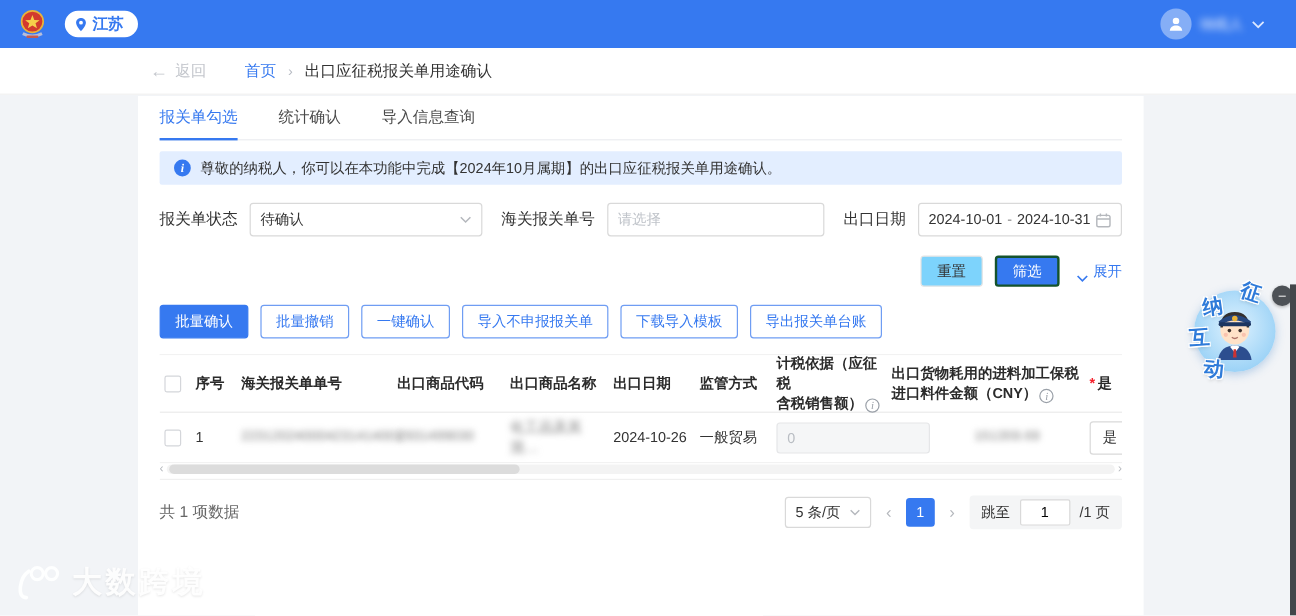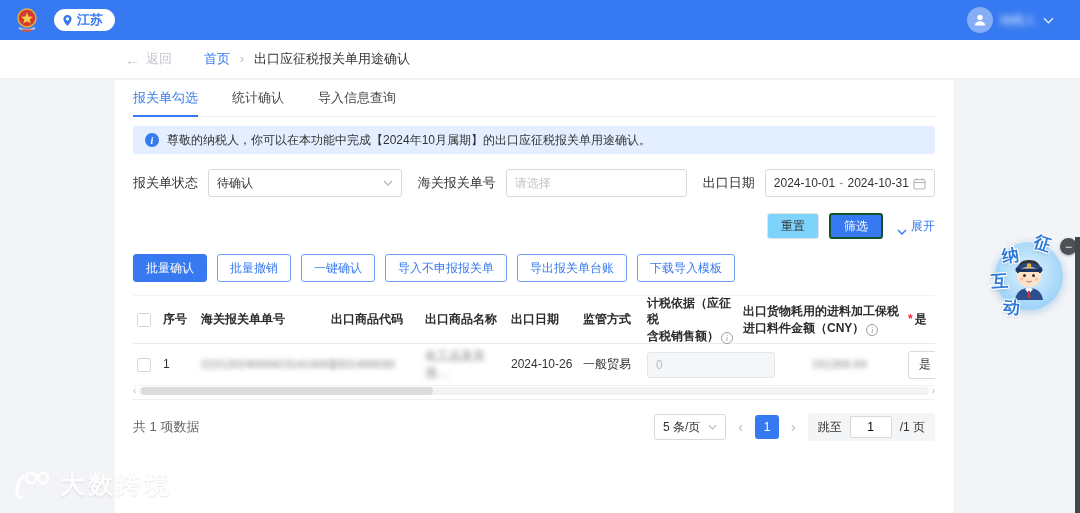--- a/index.html
+++ b/index.html
@@ -200,22 +200,22 @@
         </svg>
       <span>展开</span>
     </span>
   </div>
 
   <div class="actions">
     <button class="abtn primary">批量确认</button>
     <button class="abtn">批量撤销</button>
     <button class="abtn">一键确认</button>
     <button class="abtn">导入不申报报关单</button>
+    <button class="abtn">下载导入模板</button>
     <button class="abtn">导出报关单台账</button>
-    <button class="abtn">下载导入模板</button>
   </div>
 
   <div class="tablewrap">
     <div class="trow thead">
       <div class="cell col-check">
           <span class="checkbox"></span>
         </div>
       <div class="cell col-seq">序号</div>
       <div class="cell col-no">海关报关单单号</div>
       <div class="cell col-code">出口商品代码</div>

